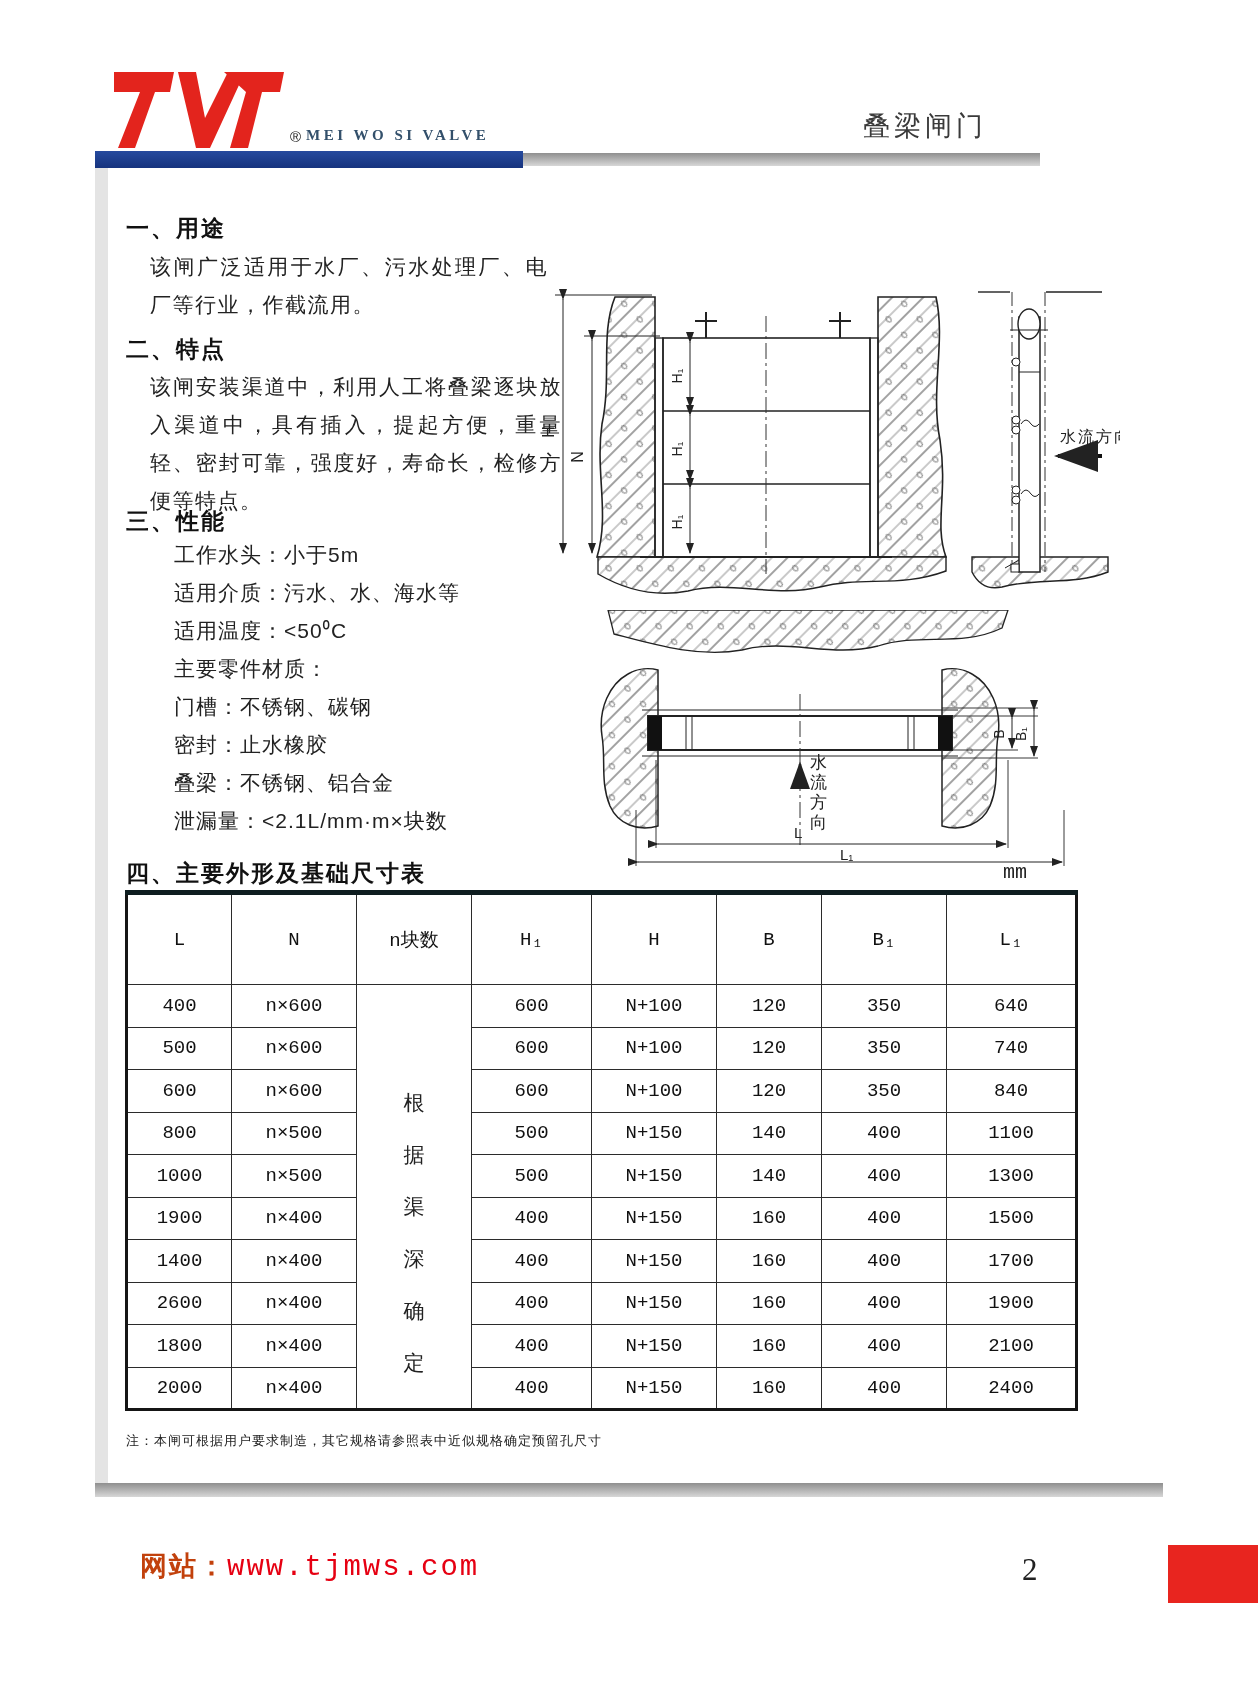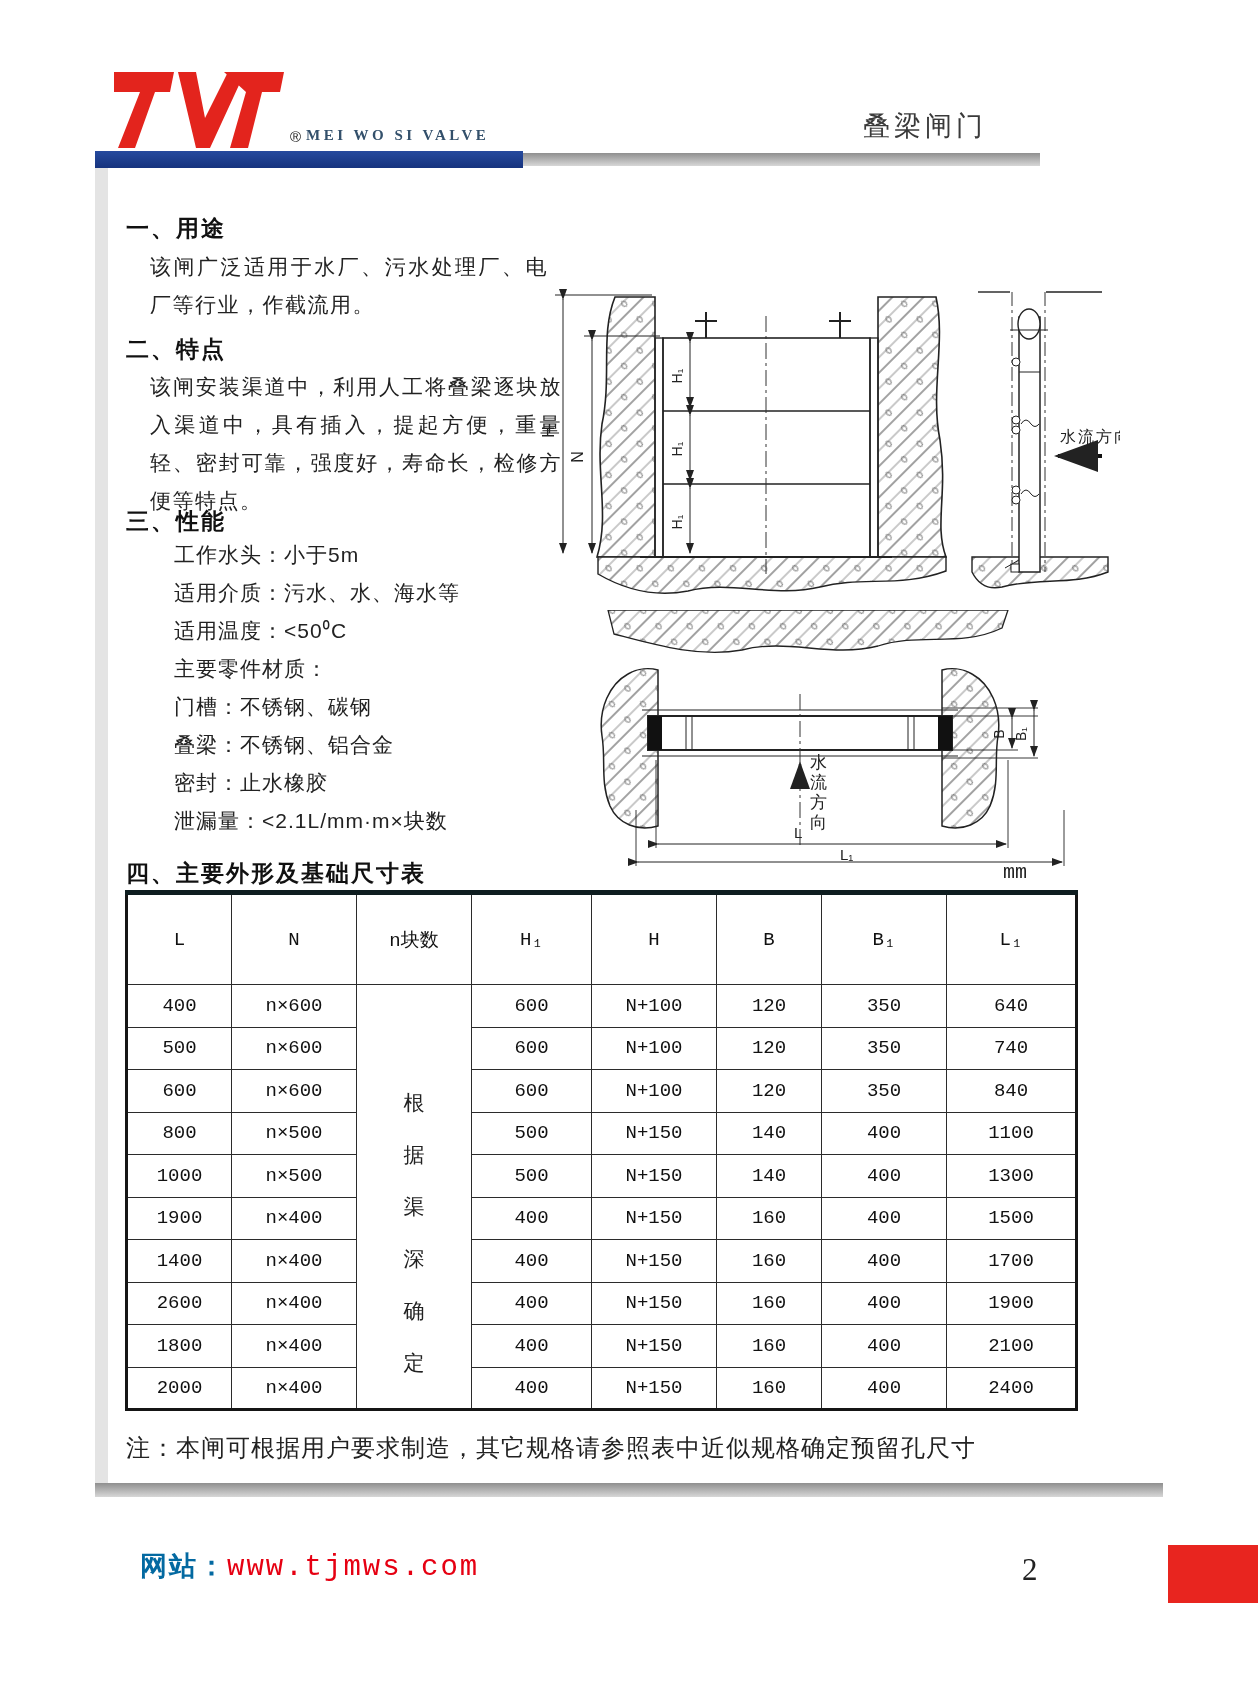--- a/index.html
+++ b/index.html
@@ -22,23 +22,23 @@
   
   table.dims{border-collapse:collapse;table-layout:fixed;width:950px;
              font-family:"Liberation Mono",monospace;font-size:19px;color:#111;}
   table.dims td,table.dims th{border:1.6px solid #2b2b2b;text-align:center;vertical-align:middle;
              font-weight:normal;padding:0;}
   table.dims{border:3px solid #151515;border-top:5px solid #0e1d20;}
   table.dims tr.hdr{height:92px;}
   table.dims tr.datarow{height:42.5px;}
   .depth-col{display:flex;flex-direction:column;align-items:center;justify-content:flex-start;
              padding-top:72px;gap:24px;font-family:"Liberation Sans",sans-serif;font-size:21px;color:#222;}
-  .note-line{font-size:24px;letter-spacing:1px;color:#222;}
+  .note-line{font-size:13px;letter-spacing:1px;color:#222;}
   
-  .site-label{font-size:27px;color:#0369a1;font-weight:bold;letter-spacing:2px;}
+  .site-label{font-size:27px;color:#c2410c;font-weight:bold;letter-spacing:2px;}
   .site-url{font-size:29px;color:#e60012;font-family:"Liberation Mono",monospace;letter-spacing:2px;}
   .page-num{font-size:31px;color:#222;font-family:"Liberation Serif",serif;}
   .red-block{background:#e8251f;}
   svg text{font-family:"Liberation Sans",sans-serif;fill:#222;}
 </style>
 </head>
 <body>
 
 <div class="page">
 
@@ -61,22 +61,22 @@
   <div class="abs sec-title" style="left:126px;top:334px;">二、特点</div>
   <div class="abs para" style="left:150px;top:368px;width:412px;">该闸安装渠道中，利用人工将叠梁逐块放入渠道中，具有插入，提起方便，重量轻、密封可靠，强度好，寿命长，检修方便等特点。</div>
 
   <div class="abs sec-title" style="left:126px;top:506px;">三、性能</div>
   <div class="abs" style="left:150px;top:536px;margin-left:24px;">
     <div class="spec-line">工作水头：小于5m</div>
     <div class="spec-line">适用介质：污水、水、海水等</div>
     <div class="spec-line">适用温度：&lt;50⁰C</div>
     <div class="spec-line">主要零件材质：</div>
     <div class="spec-line">门槽：不锈钢、碳钢</div>
+    <div class="spec-line">密封：止水橡胶</div>
     <div class="spec-line">叠梁：不锈钢、铝合金</div>
-    <div class="spec-line">密封：止水橡胶</div>
     <div class="spec-line">泄漏量：&lt;2.1L/mm·m×块数</div>
   </div>
 
   <svg class="abs" style="left:540px;top:272px;" width="580" height="350" viewBox="0 0 580 350">
     <defs>
       <pattern id="h1" patternUnits="userSpaceOnUse" width="22" height="22" patternTransform="rotate(45)">
         <rect width="22" height="22" fill="#ffffff"></rect>
         <line x1="3" y1="0" x2="3" y2="22" stroke="#555" stroke-width="1.1"></line>
         <line x1="14" y1="0" x2="14" y2="22" stroke="#777" stroke-width="0.8"></line>
         <ellipse cx="16" cy="7" rx="3.2" ry="2.2" fill="none" stroke="#666" stroke-width="0.9"></ellipse>

